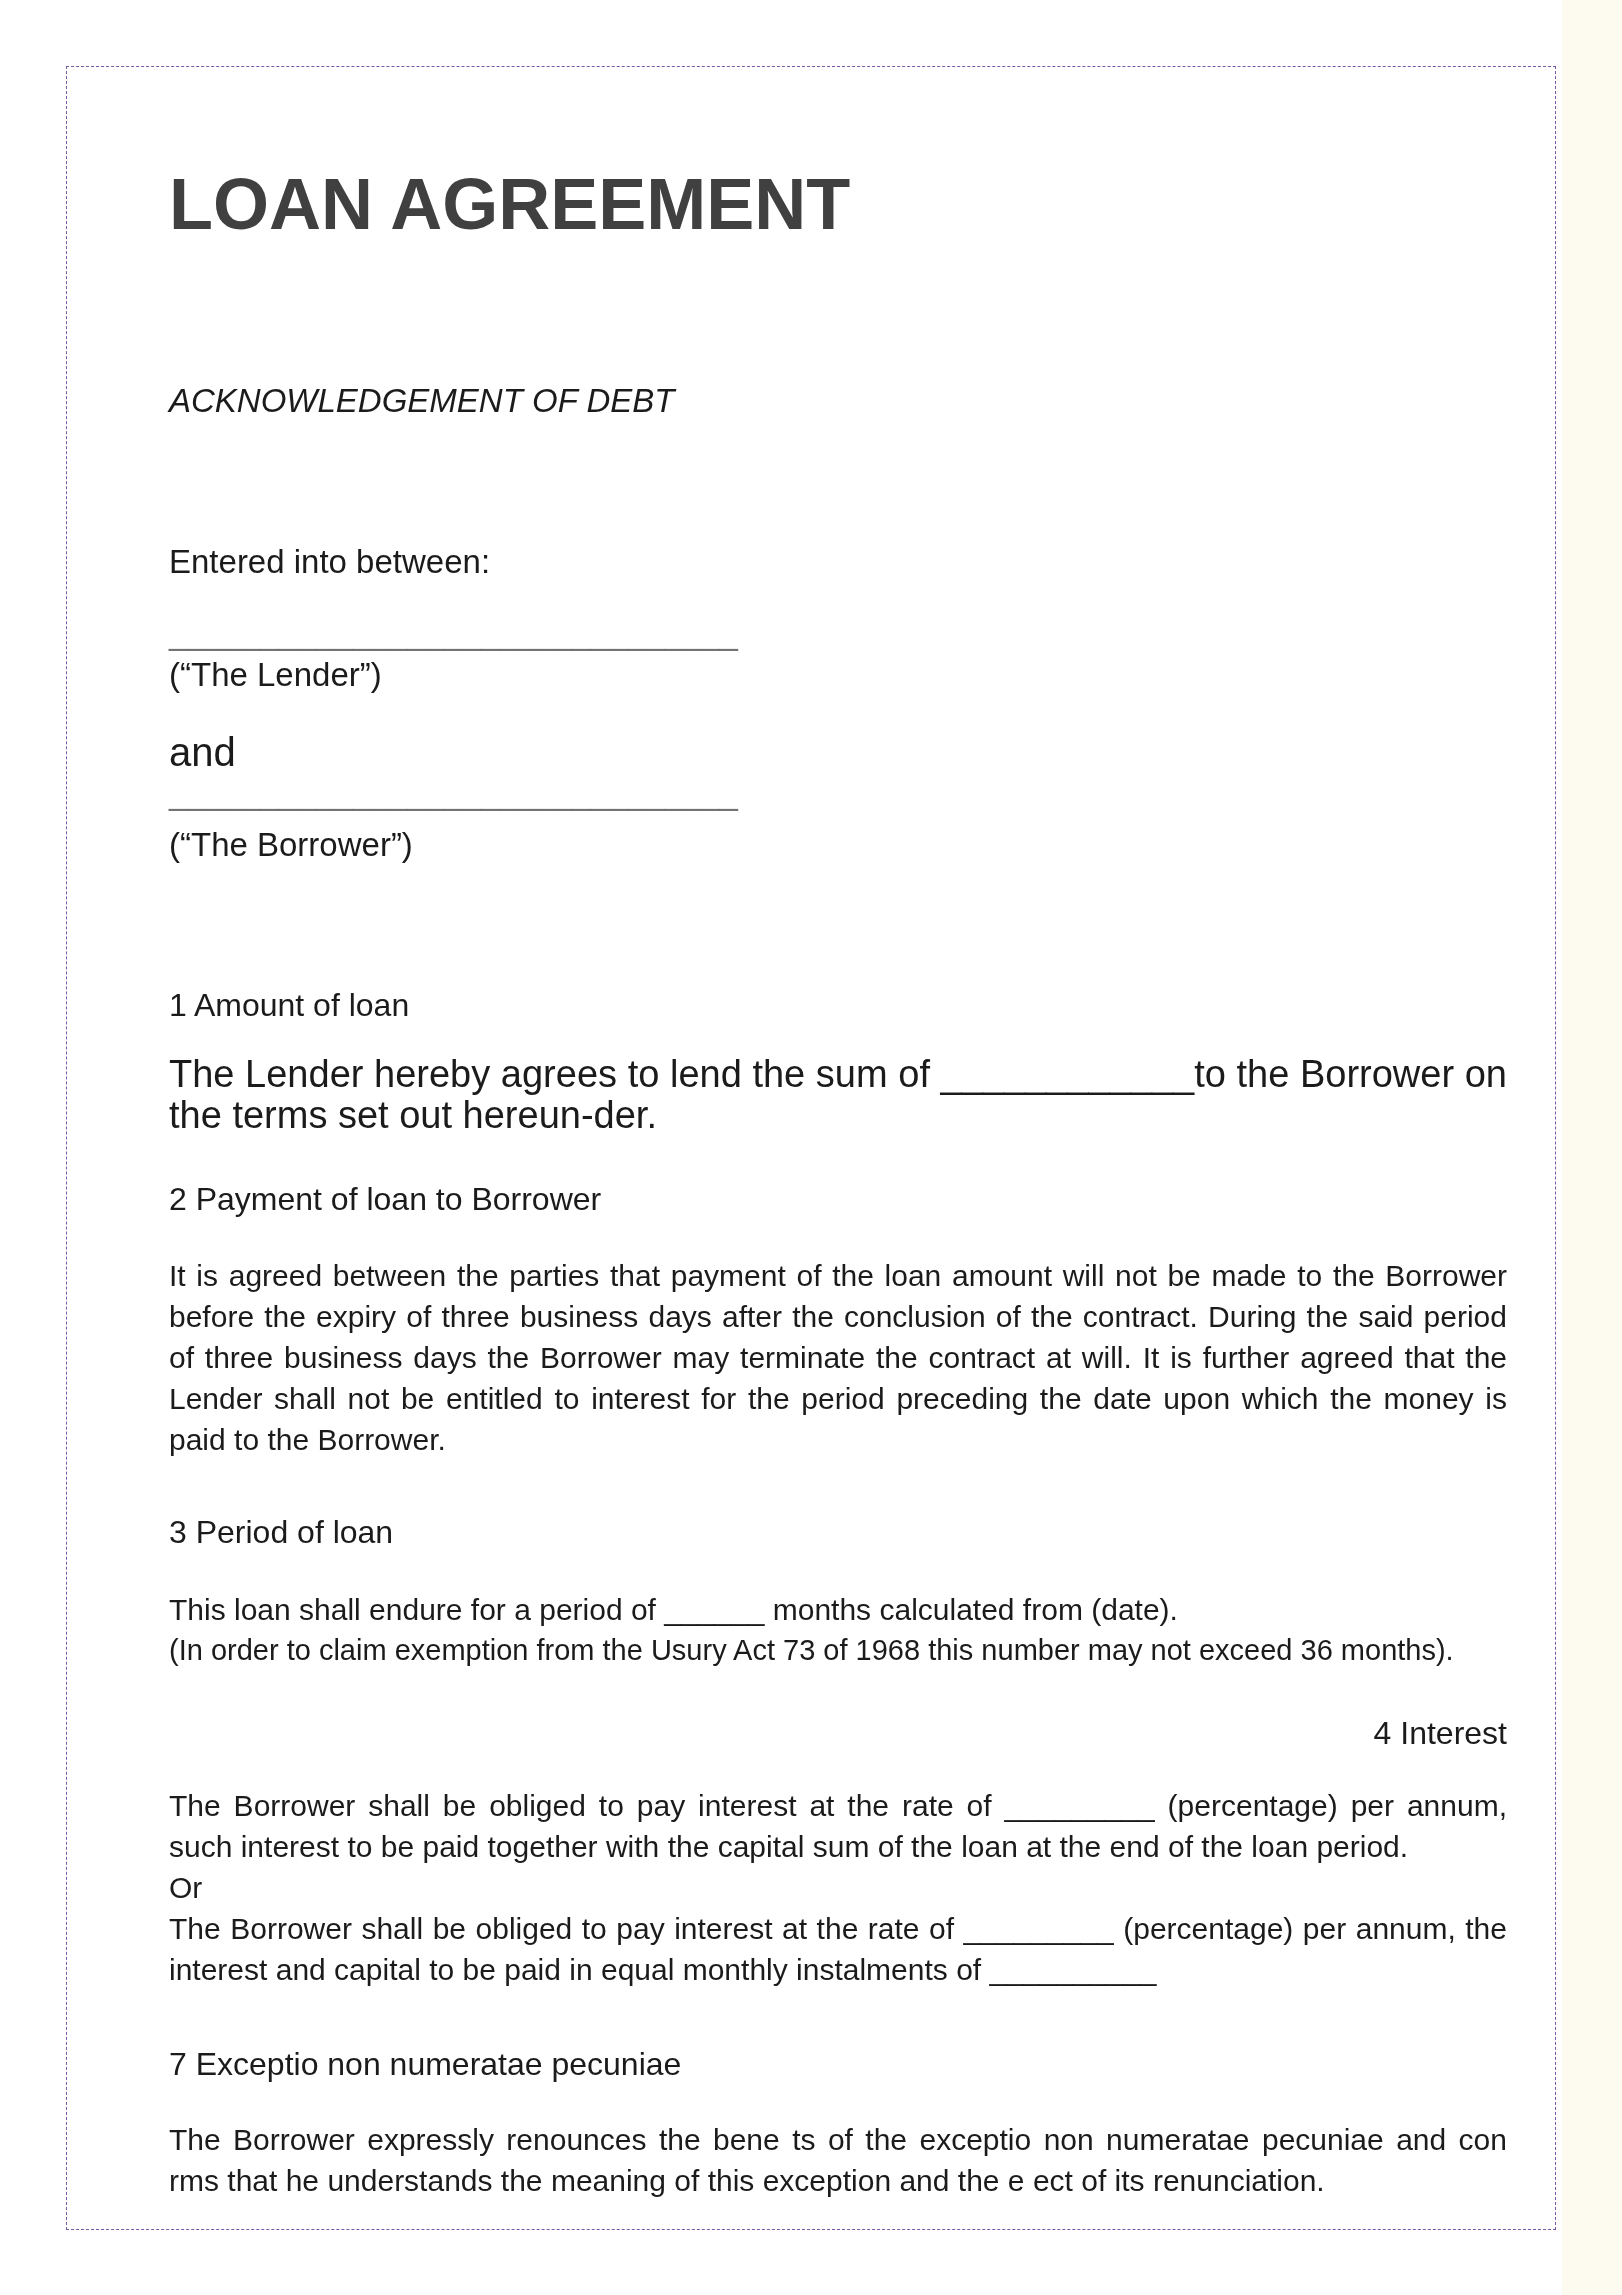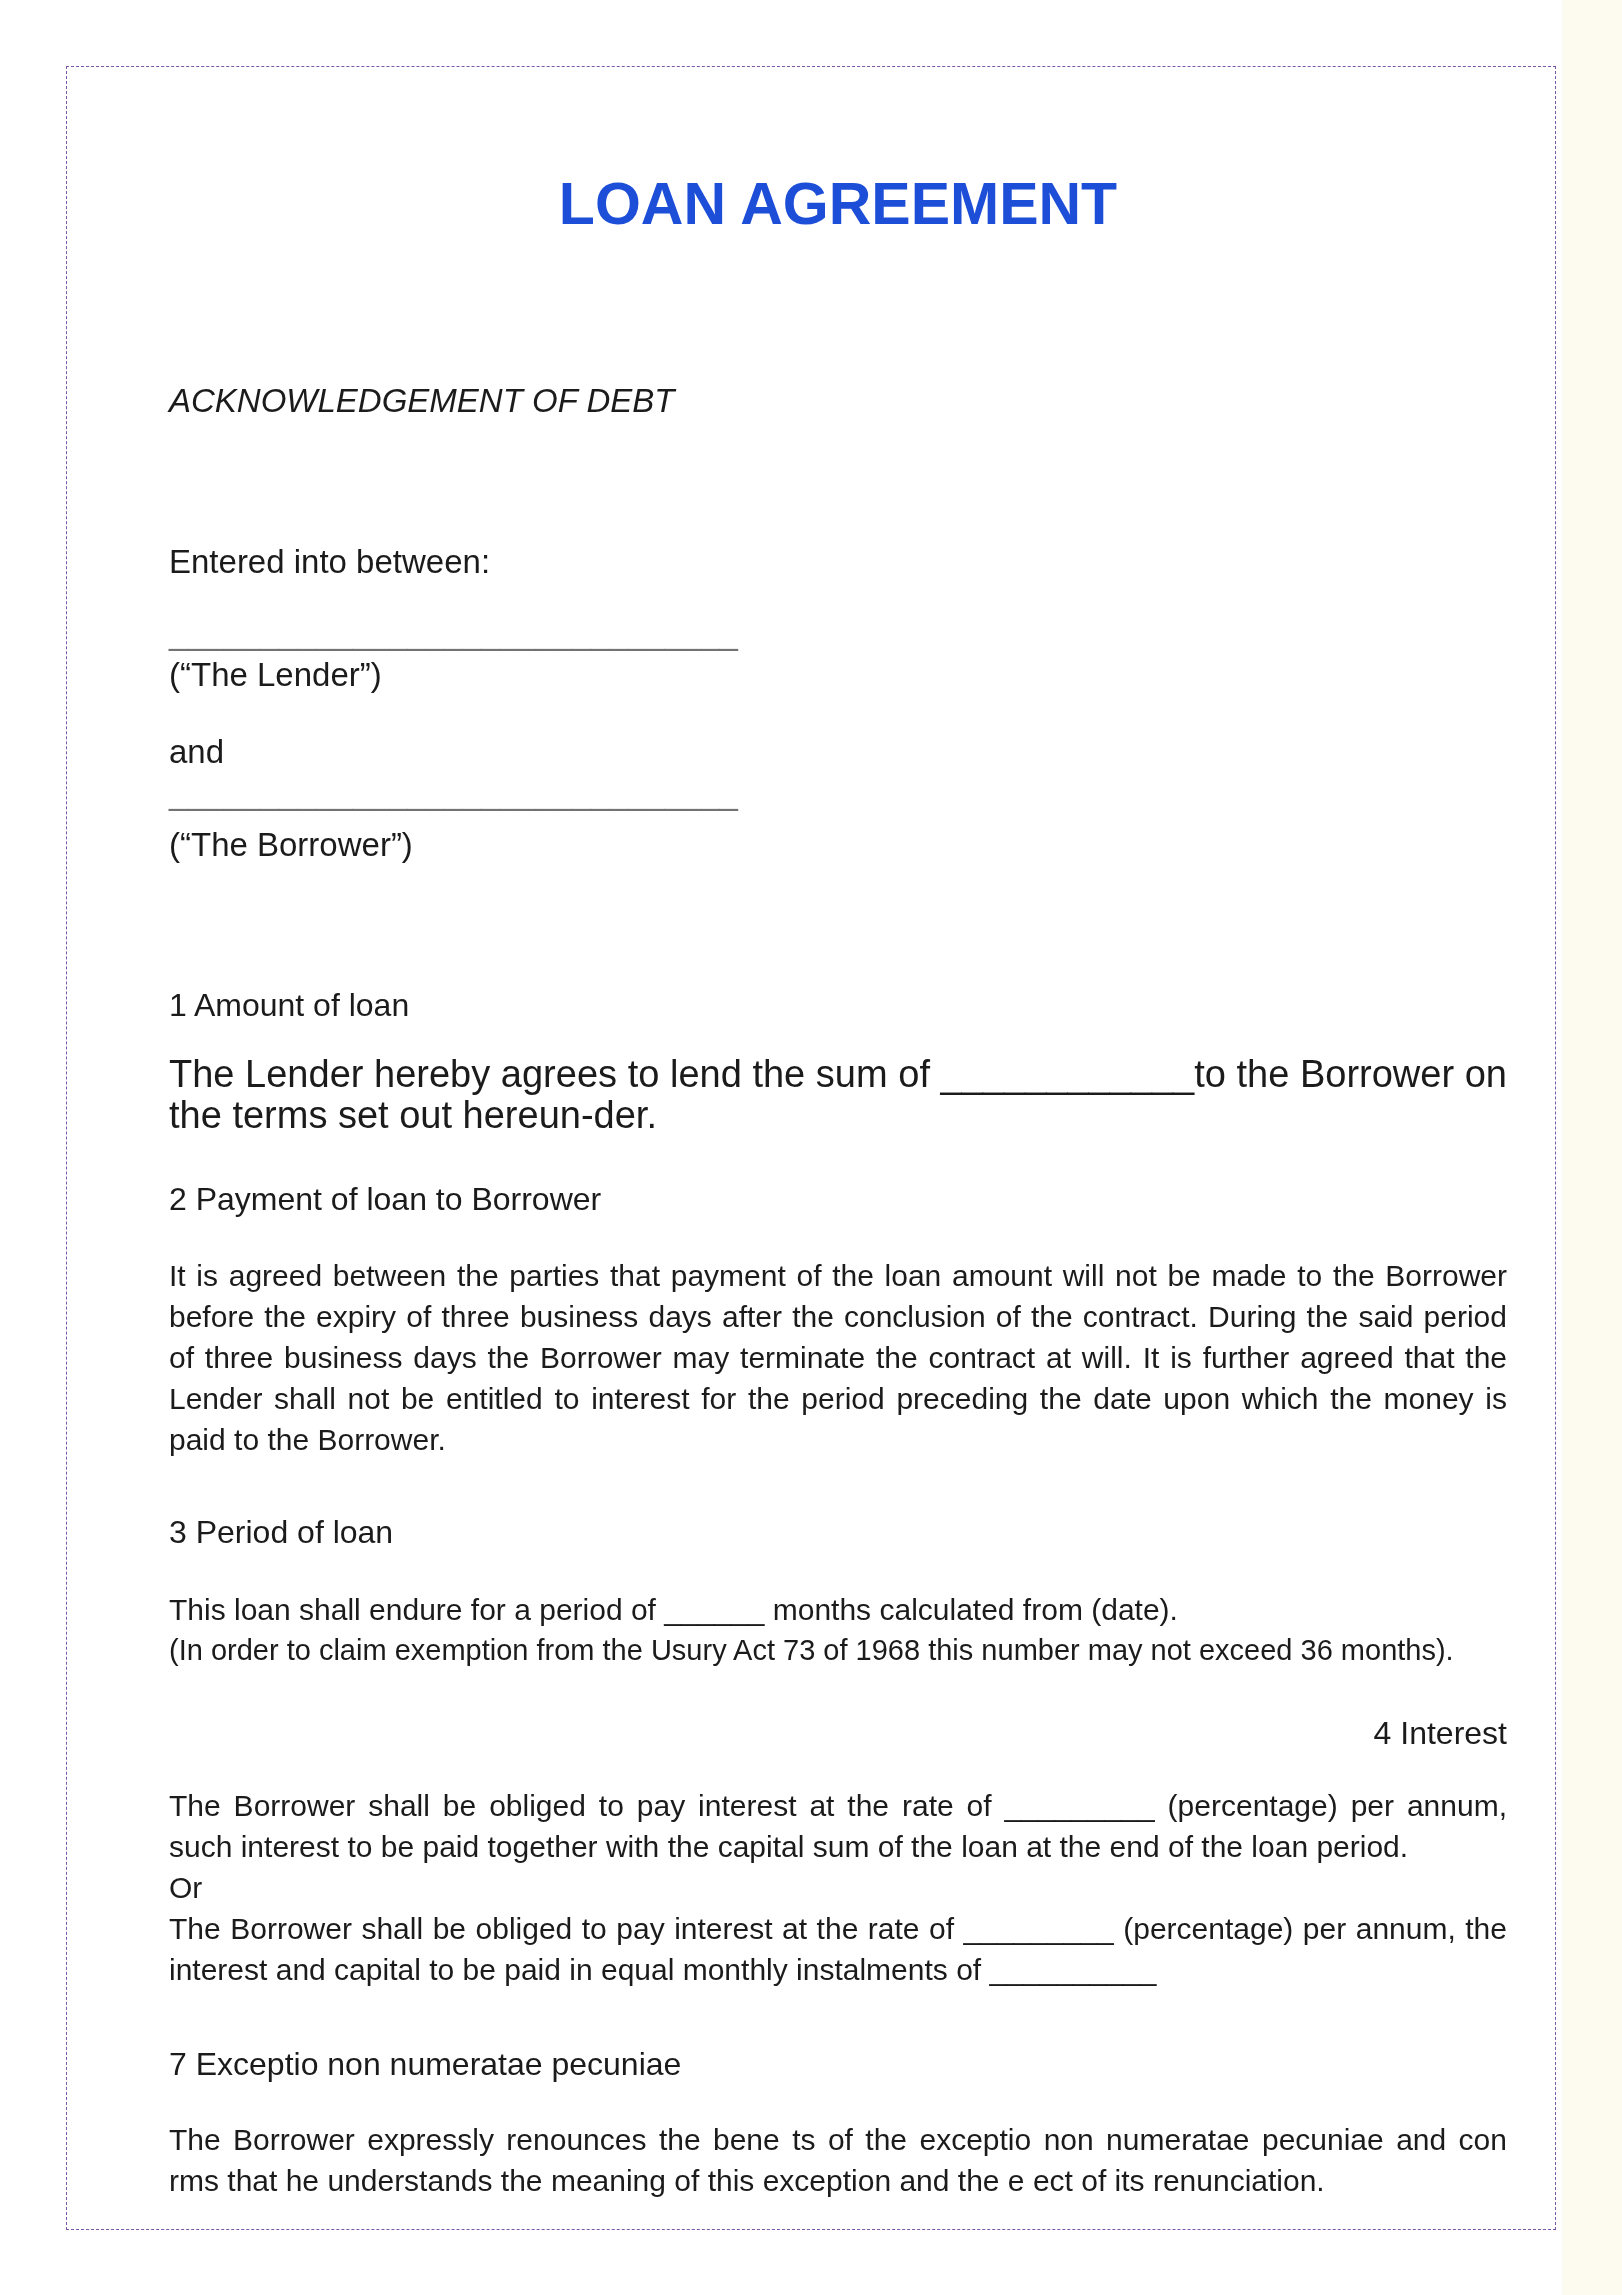--- a/index.html
+++ b/index.html
@@ -21,32 +21,32 @@
     position:absolute;left:66px;top:66px;
     width:1490px;height:2164px;
     box-sizing:border-box;
     border:1.8px dashed #7a58a8;
     padding:0 48px 0 102px;
     background:transparent;
   }
   .frame *{margin:0;}
   .doc-title{
     margin-top:98px;
-    font-size:59px;line-height:78px;font-weight:700;
-    text-align:center;color:#1d4ed8;
+    font-size:72px;line-height:78px;font-weight:700;
+    text-align:left;color:#404040;
     letter-spacing:0px;
   }
   .ack{margin-top:137px;font-size:33px;line-height:42px;font-weight:400;font-style:italic;}
   .intro{margin-top:119px;font-size:33px;line-height:42px;}
   .sig-line{font-size:33px;line-height:33px;color:#737373;letter-spacing:0;white-space:nowrap;}
   .sig-1{margin-top:33px;}
   .sig-2{margin-top:3.7px;}
   .party{font-size:33px;line-height:42px;}
   .party-lender{margin-top:4.6px;}
-  .and{margin-top:35px;font-size:33px;line-height:42px;}
+  .and{margin-top:35px;font-size:40px;line-height:42px;}
   .party-borrower{margin-top:14.7px;}
   .sec-h{font-size:32px;line-height:42px;font-weight:400;}
   .body-p{font-size:30px;line-height:41px;}
   .just{text-align:justify;text-justify:inter-word;}
   .s1h{margin-top:118px;}
   .s1p{margin-top:28.5px;font-size:38px;}
   .s2h{margin-top:42px;}
   .s2p{margin-top:35px;}
   .s3h{margin-top:51px;}
   .s3p1{margin-top:36px;}

